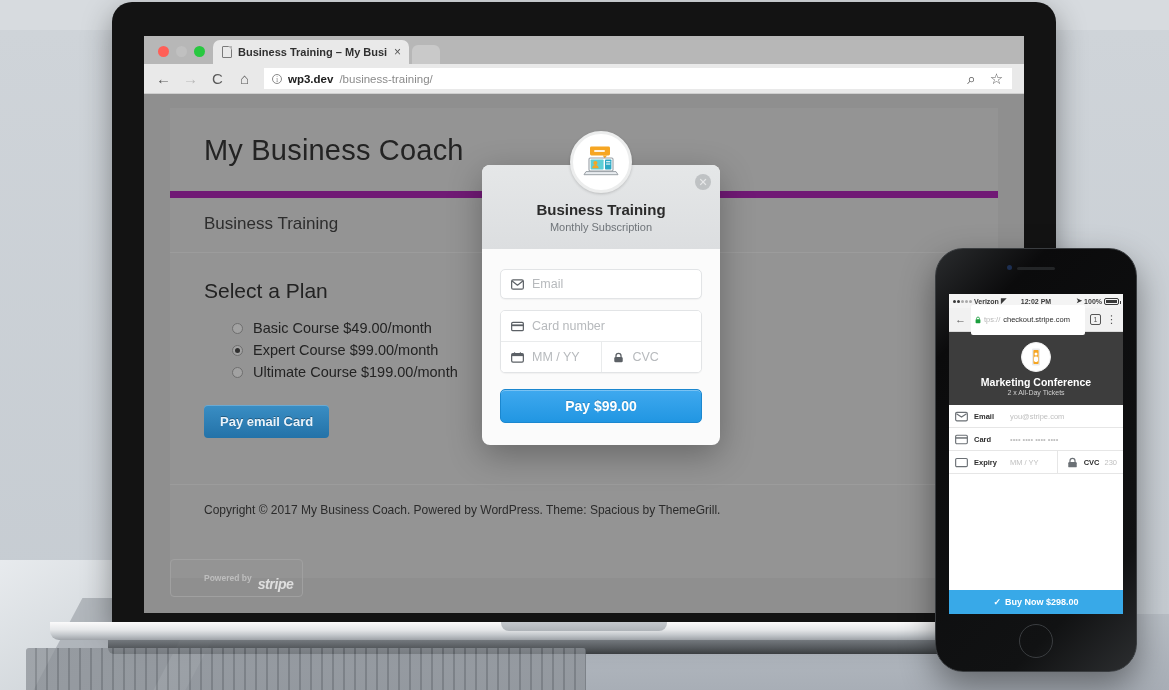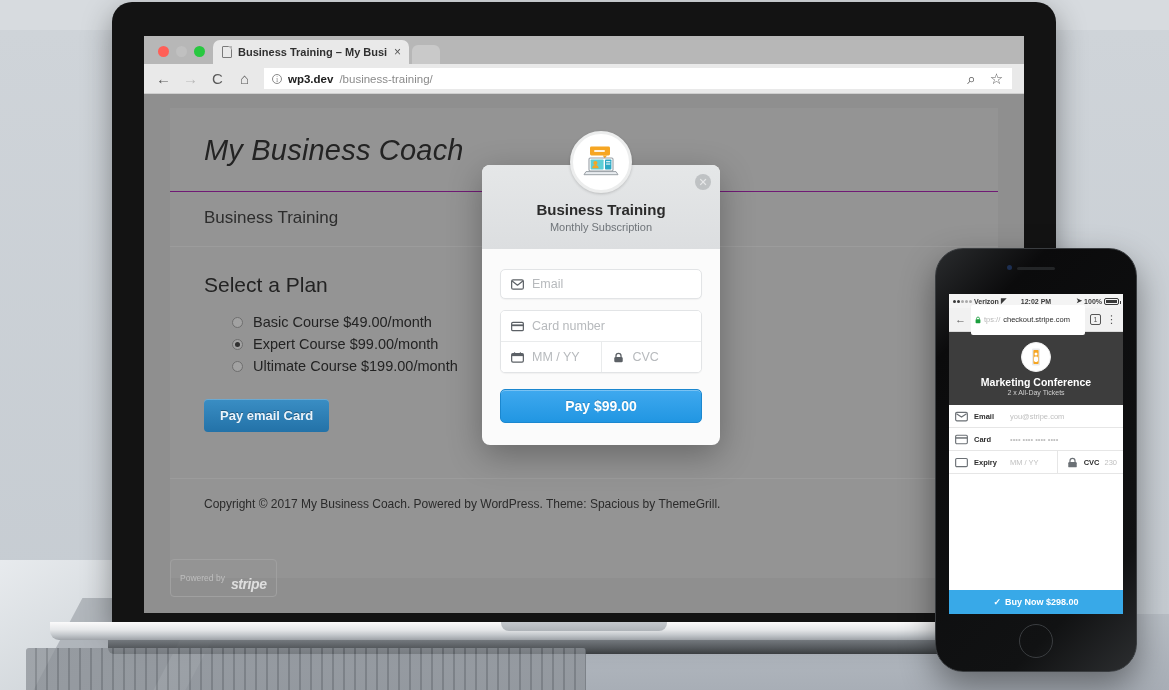--- a/index.html
+++ b/index.html
@@ -213,22 +213,21 @@
     background: #8f8f8f;
     overflow: hidden;
   }
   .page-inner {
     margin: 14px 26px 0 26px;
     background: #949494;
     min-height: 470px;
   }
   .site-header {
     padding: 26px 34px 24px 34px;
-    border-bottom: 1px solid #701a75;
-    font-style: italic;
+    border-bottom: 7px solid #701a75;
   }
   .site-title {
     font-size: 29px;
     color: #232323;
     font-weight: 400;
     letter-spacing: .2px;
   }
   .page-bc {
     padding: 16px 34px 18px 34px;
     border-bottom: 1px solid #9c9c9c;
@@ -291,21 +290,21 @@
     left: 26px; bottom: 16px;
     border: 1px solid #a3a3a3;
     border-radius: 4px;
     padding: 4px 9px;
     display: flex;
     align-items: center;
     gap: 6px;
     opacity: .85;
   }
   .stripe-badge .pb {
-    font-size: 8.5px; color: #c6c6c6; font-weight: normal;
+    font-size: 8.5px; color: #c6c6c6; font-weight: bold; margin-left: 24px;
   }
   .stripe-badge .sw {
     font-size: 14px; color: #ececec; font-weight: bold; font-style: italic;
     letter-spacing: -.4px;
     margin-top: 12px;
   }
 
   
   .modal {
     position: absolute;

